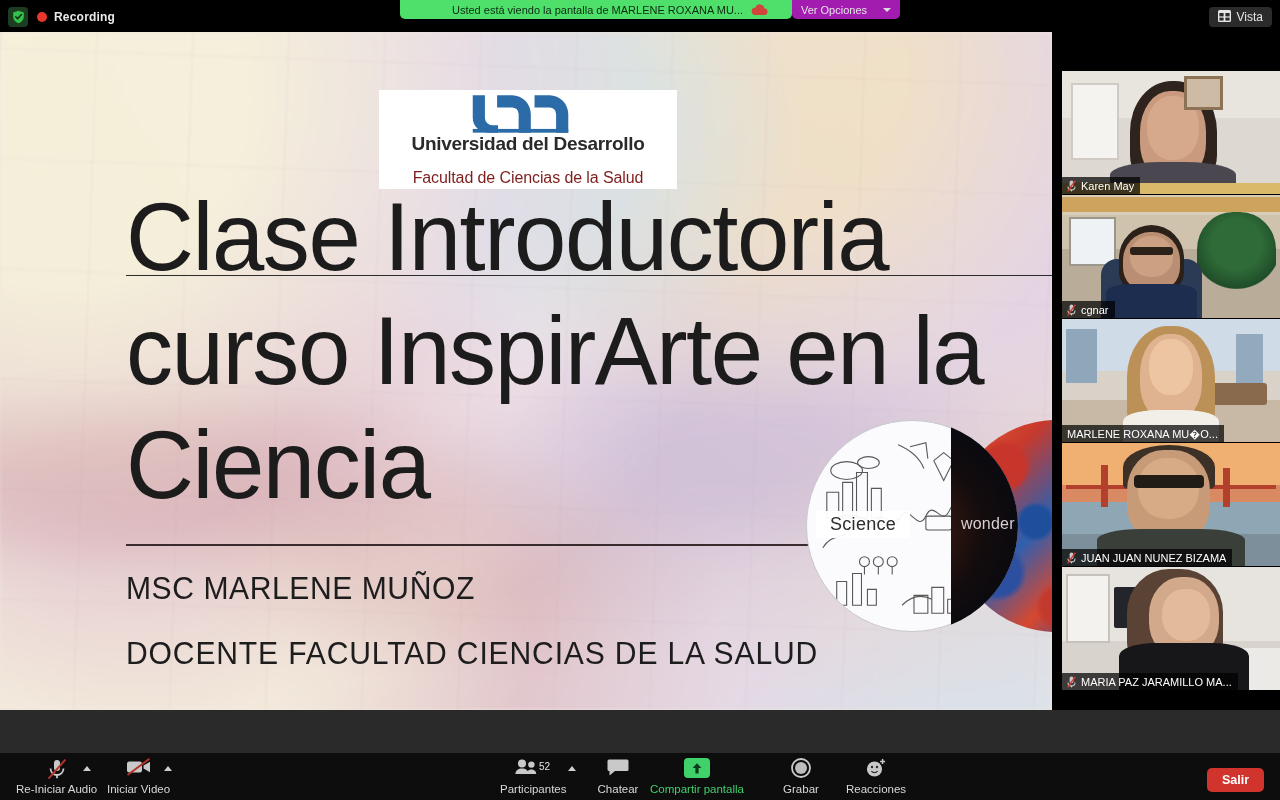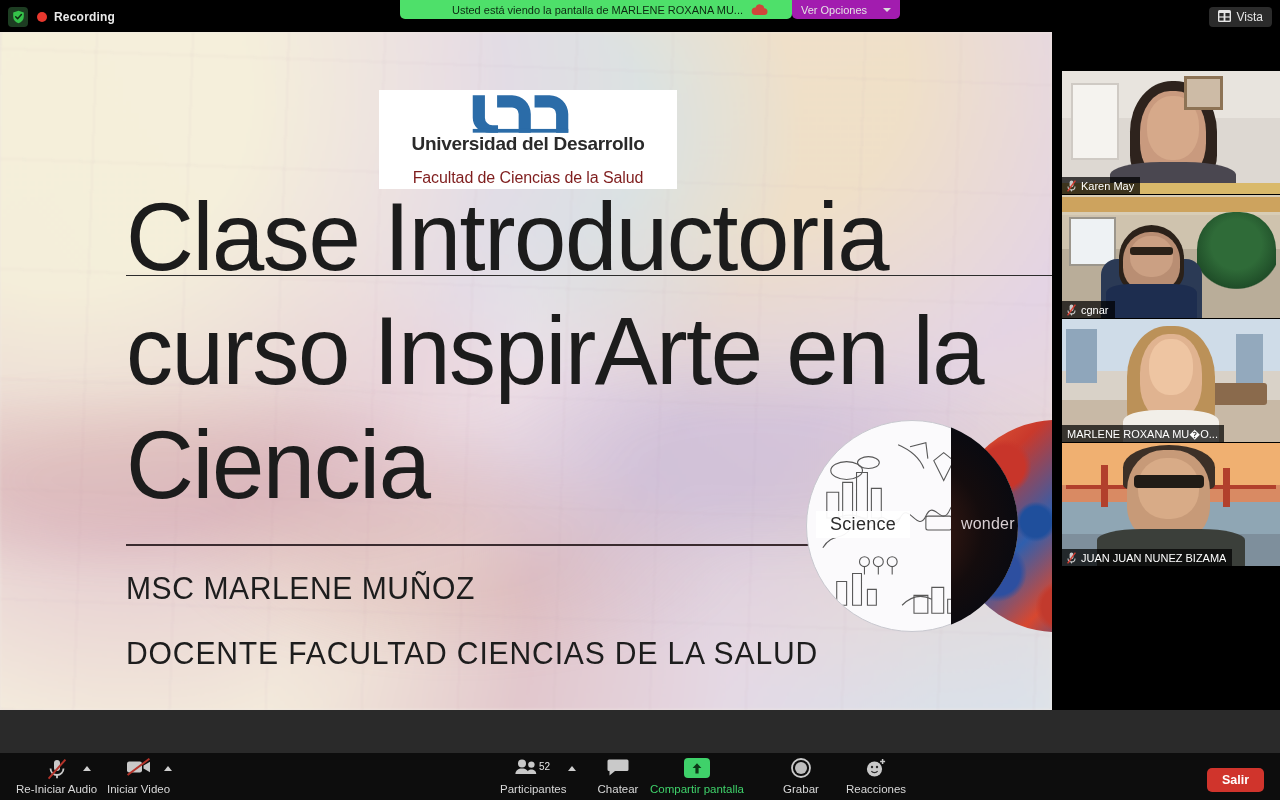--- a/index.html
+++ b/index.html
@@ -432,20 +432,40 @@
         <svg class="mute-ico" viewBox="0 0 9 12">
             <rect x="2.6" y="0.6" width="3.8" height="6.6" rx="1.9" fill="#c9c9c9"></rect>
             <path d="M1 6.4a3.5 3.5 0 0 0 7 0" stroke="#c9c9c9" stroke-width="1.1" fill="none"></path>
             <path d="M4.5 9.8v1.6" stroke="#c9c9c9" stroke-width="1.1"></path>
             <path d="M0.6 11.4 8.4 0.6" stroke="#d43b30" stroke-width="1.4"></path>
           </svg>
         <span class="nm">JUAN JUAN NUNEZ BIZAMA</span>
       </div>
     </div>
 
+    <div class="tile">
+      <div class="photo p5">
+        <span class="win"></span>
+          <span class="mon"></span>
+          <span class="bed"></span>
+          <span class="hair"></span>
+          <span class="head"></span>
+          <span class="face"></span>
+          <span class="top"></span>
+      </div>
+      <div class="namebar">
+        <svg class="mute-ico" viewBox="0 0 9 12">
+            <rect x="2.6" y="0.6" width="3.8" height="6.6" rx="1.9" fill="#c9c9c9"></rect>
+            <path d="M1 6.4a3.5 3.5 0 0 0 7 0" stroke="#c9c9c9" stroke-width="1.1" fill="none"></path>
+            <path d="M4.5 9.8v1.6" stroke="#c9c9c9" stroke-width="1.1"></path>
+            <path d="M0.6 11.4 8.4 0.6" stroke="#d43b30" stroke-width="1.4"></path>
+          </svg>
+        <span class="nm">MARIA PAZ JARAMILLO MA...</span>
+      </div>
+    </div>
   </div>
 
   <div id="gap"></div>
 
   <div id="toolbar">
 
     <div class="tb-item" style="left:16px;">
       <span class="tb-ico">
         <svg width="22" height="22" viewBox="0 0 22 22">
             <rect x="8" y="2" width="6" height="11" rx="3" fill="#c9c9c9"></rect>

